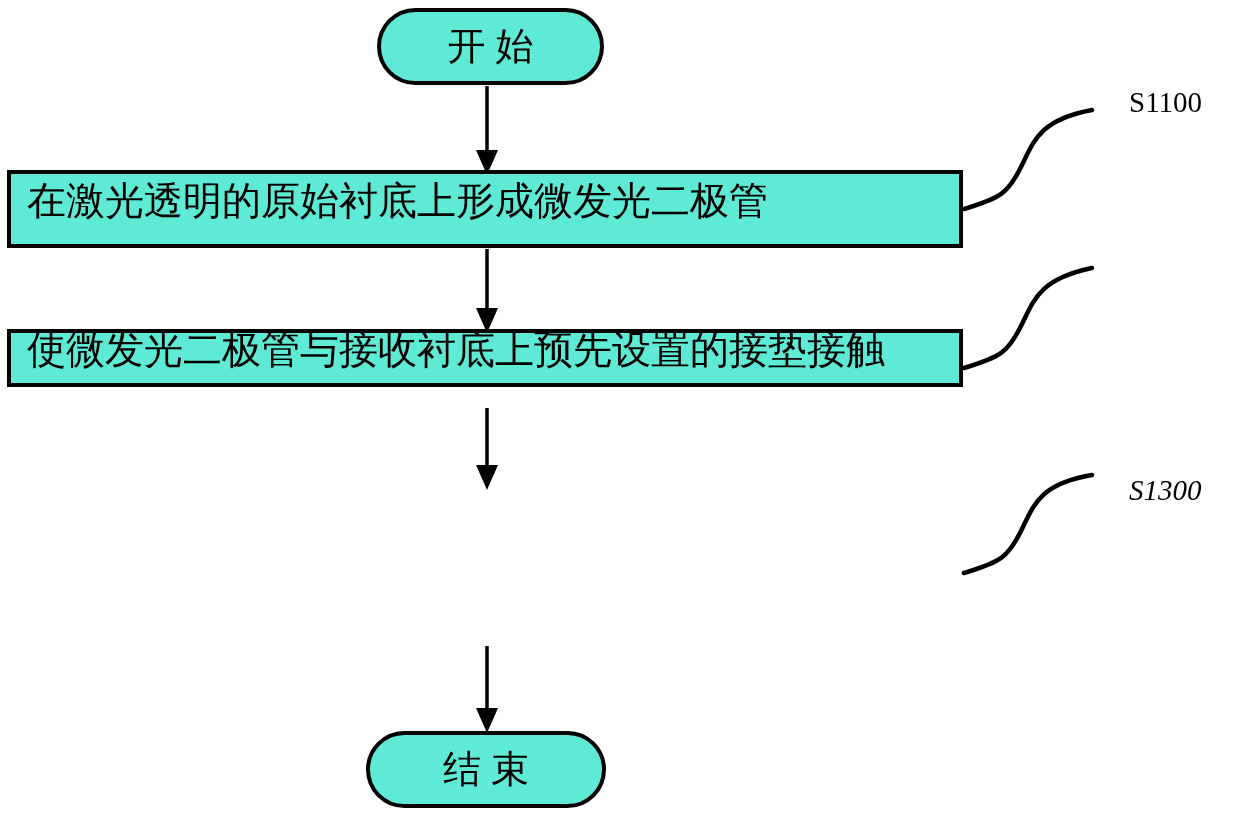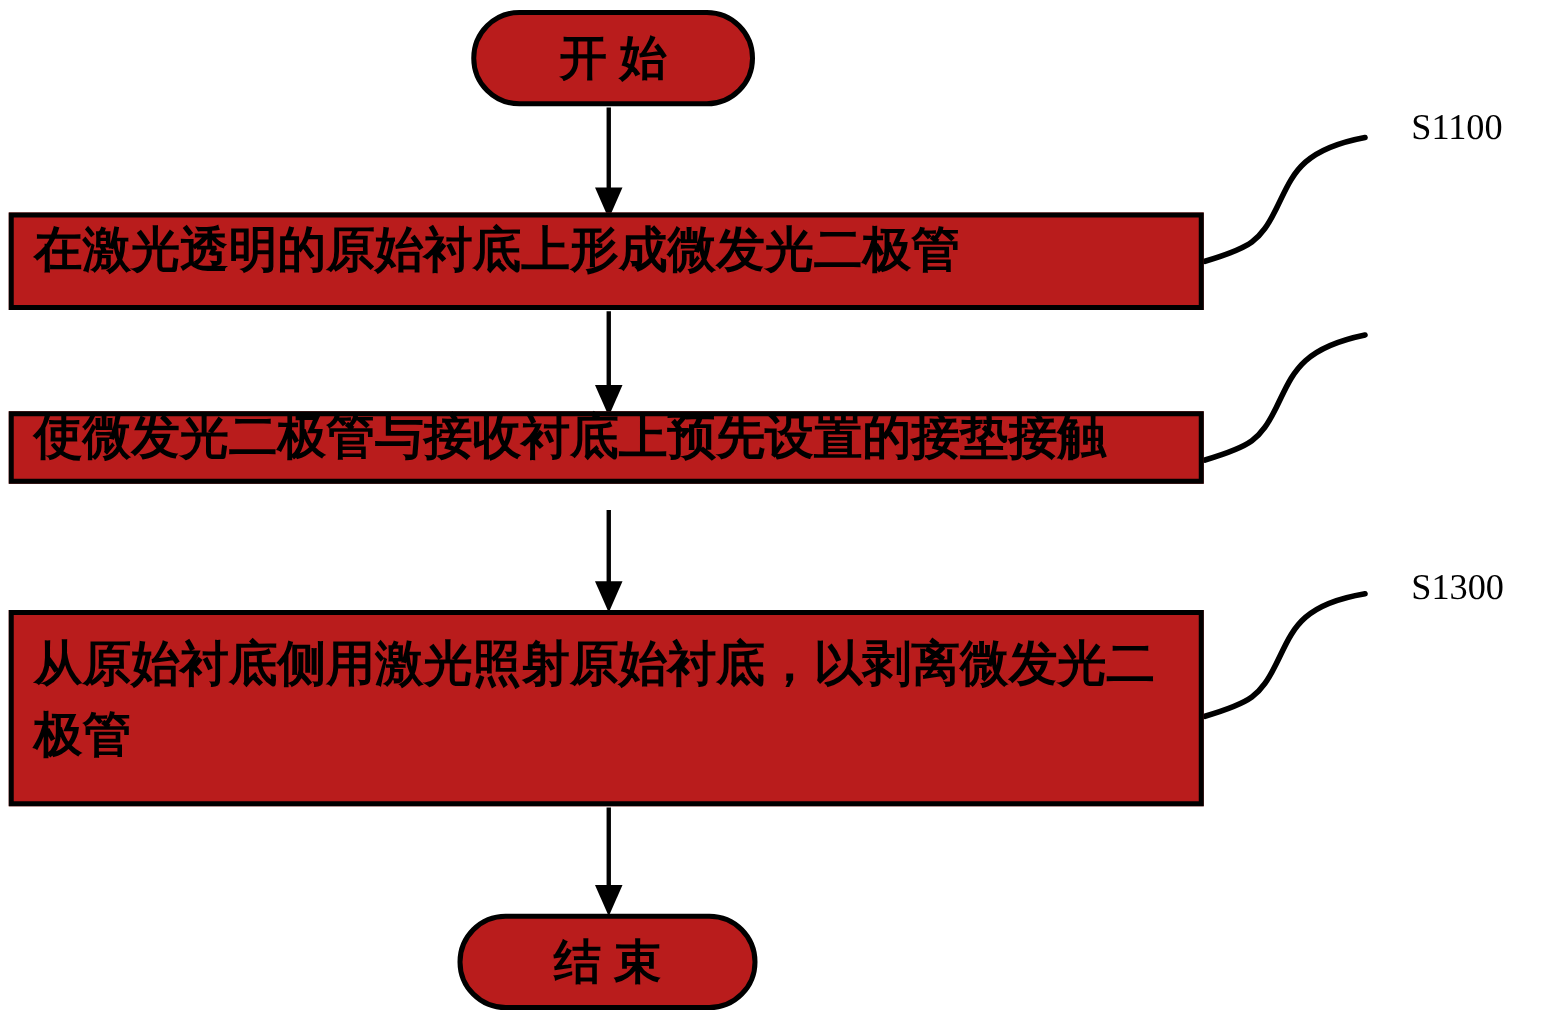--- a/index.html
+++ b/index.html
@@ -9,24 +9,23 @@
     height: 822px;
     background: #ffffff;
     font-family: "Liberation Serif", "DejaVu Serif", serif;
     color: #000000;
     overflow: hidden;
   }
   .node {
     position: absolute;
     box-sizing: border-box;
     border: 4px solid #000000;
-    background: #b91c1c;
+    background: #5eead4;
     display: flex;
     align-items: center;
-    font-weight: bold;
   }
   .stadium {
     border-radius: 40px;
     justify-content: center;
     font-size: 38px;
     letter-spacing: 10px;
     text-indent: 10px;
   }
   .process {
     left: 7px;
@@ -86,24 +85,21 @@
   </div>
 
   <div class="node process" style="top:170px; height:78px;">
     <span>在激光透明的原始衬底上形成微发光二极管</span>
   </div>
 
   <div class="node process" style="top:329px; height:58px;">
     <span>使微发光二极管与接收衬底上预先设置的接垫接触</span>
   </div>
 
-  <div class="node process multiline" style="top:488px; height:157px;">
-    <span>从原始衬底侧用激光照射原始衬底，以剥离微发光二极管</span>
-  </div>
 
   <div class="node stadium" style="left:366px; top:731px; width:240px; height:77px;">
     <span>结束</span>
   </div>
 
   <div class="step-label" style="left:1129px; top:88px;"><span>S1100</span></div>
-  <div class="step-label" style="left:1129px; top:456px;"><span>S1300</span></div>
+  <div class="step-label" style="left:1129px; top:476px;font-style:italic;"><span>S1300</span></div>
 
 </div>
 
 </body></html>

